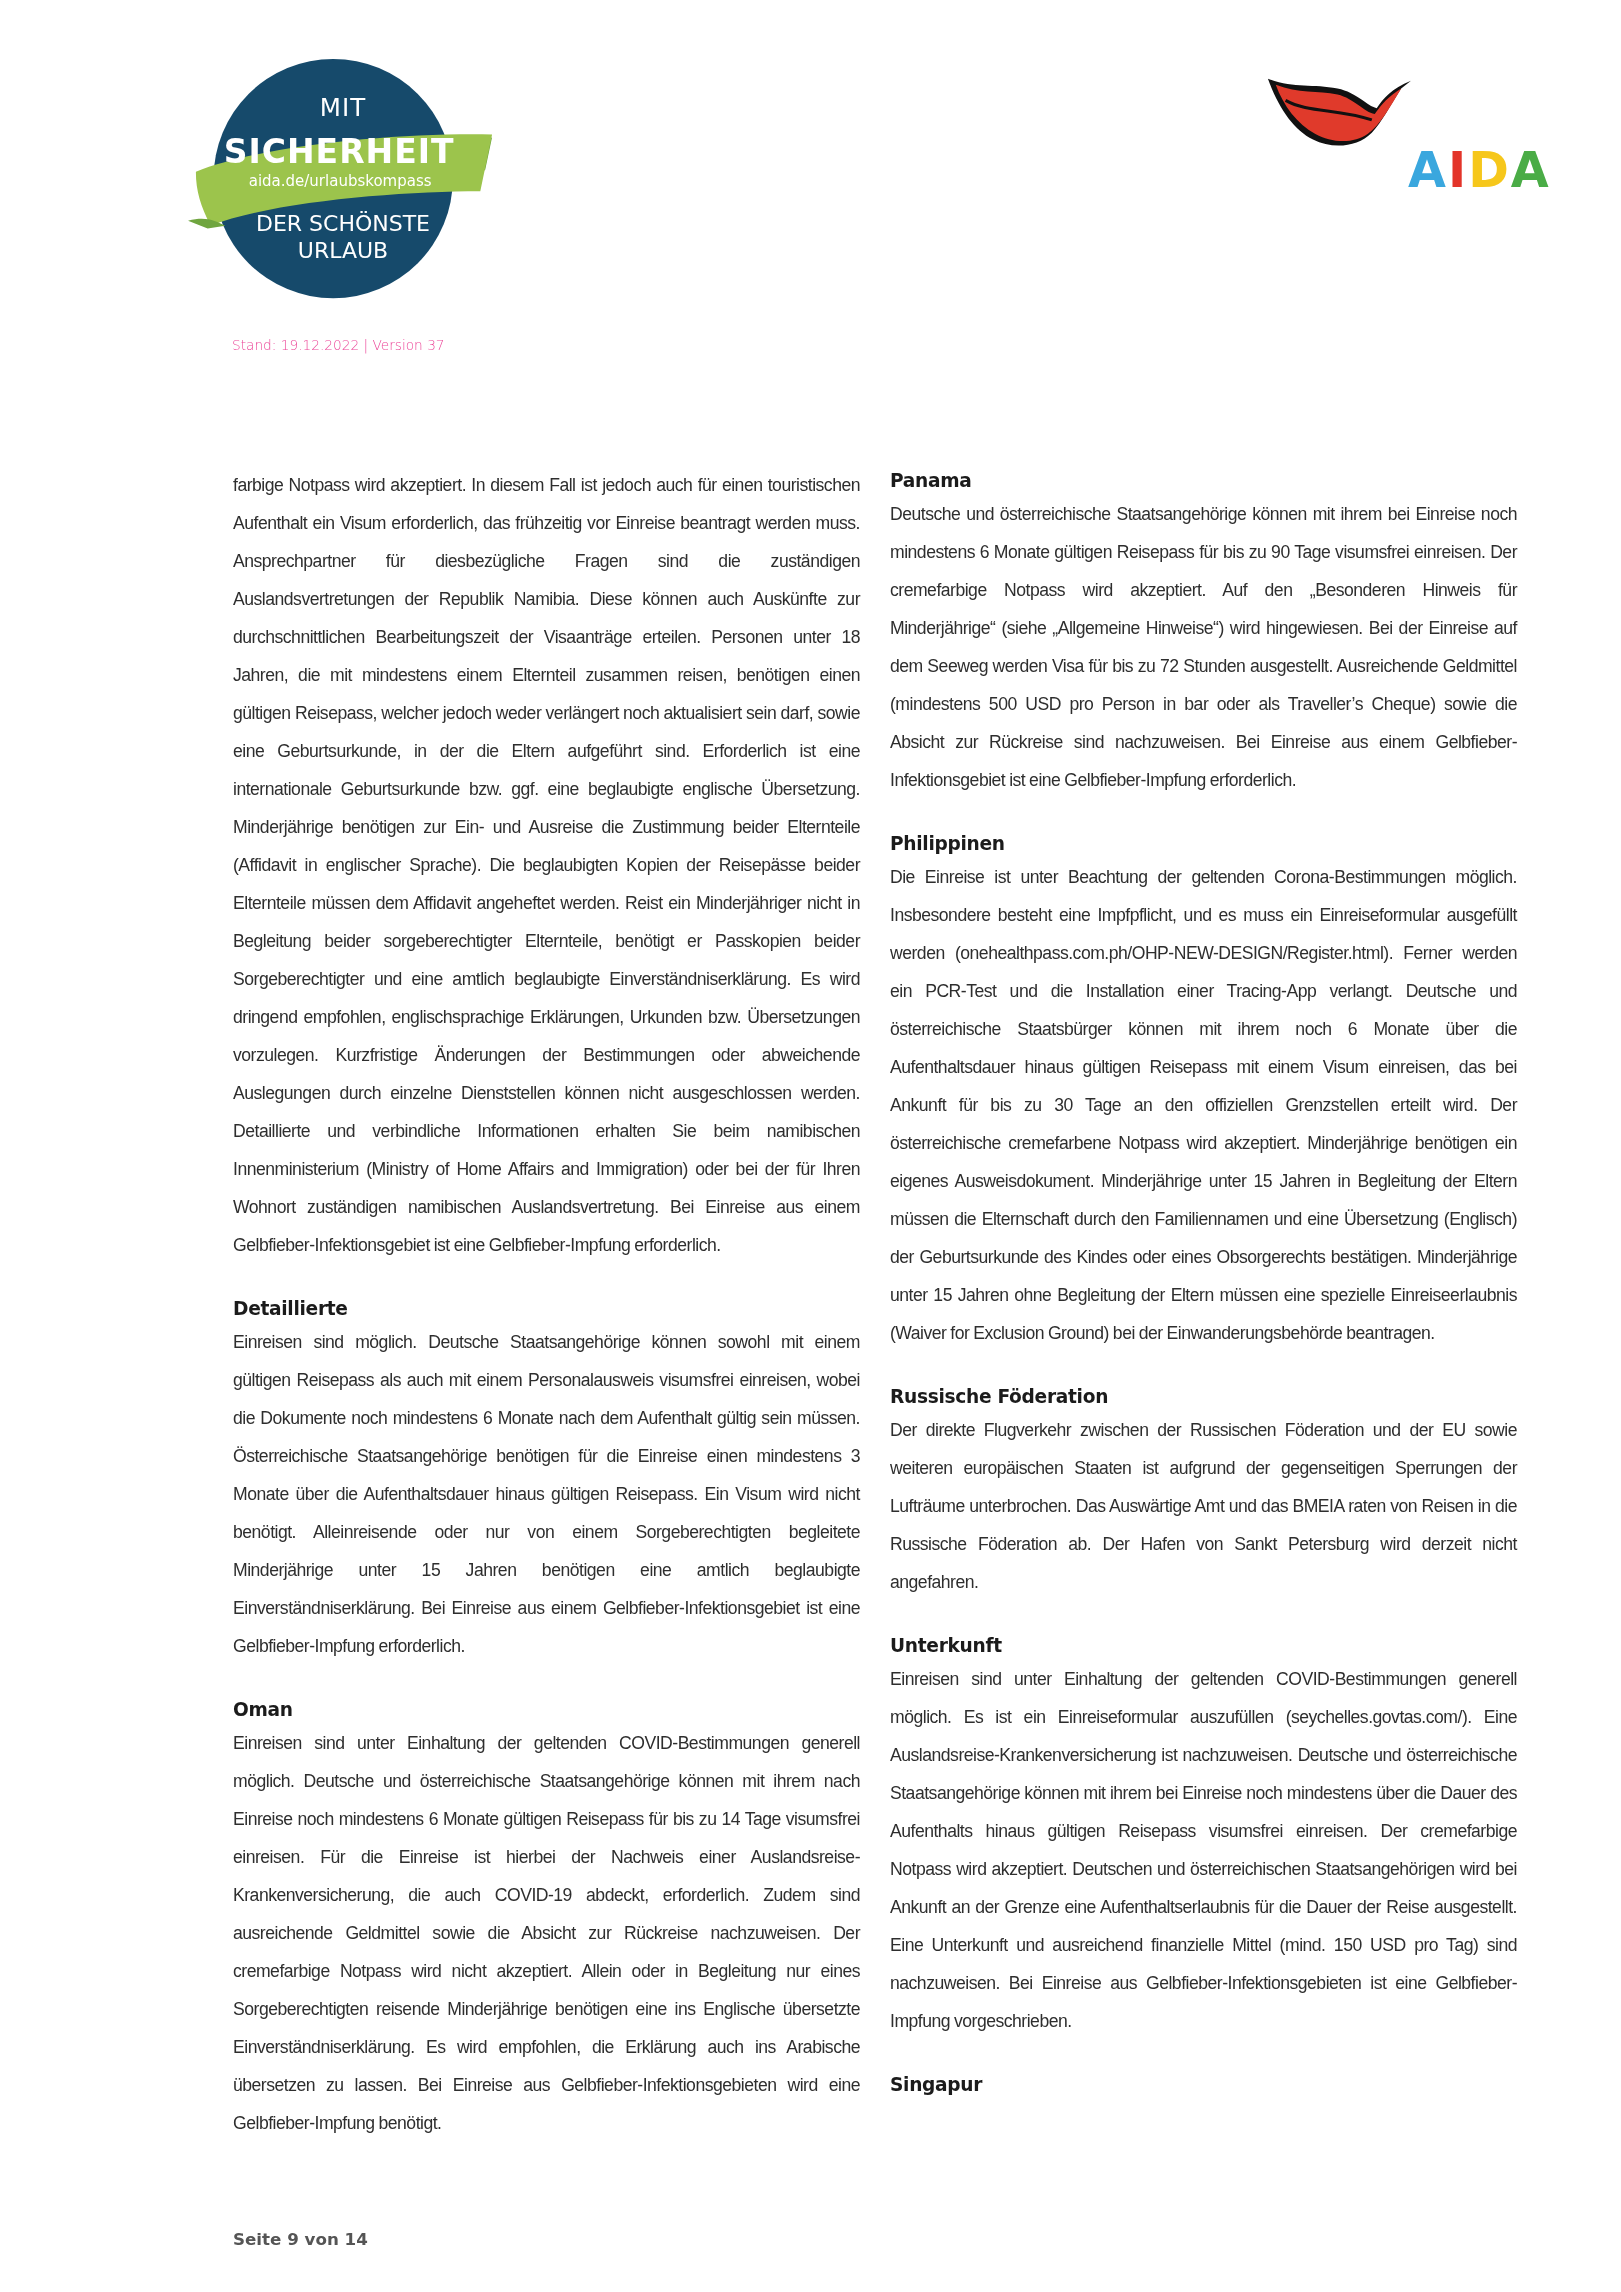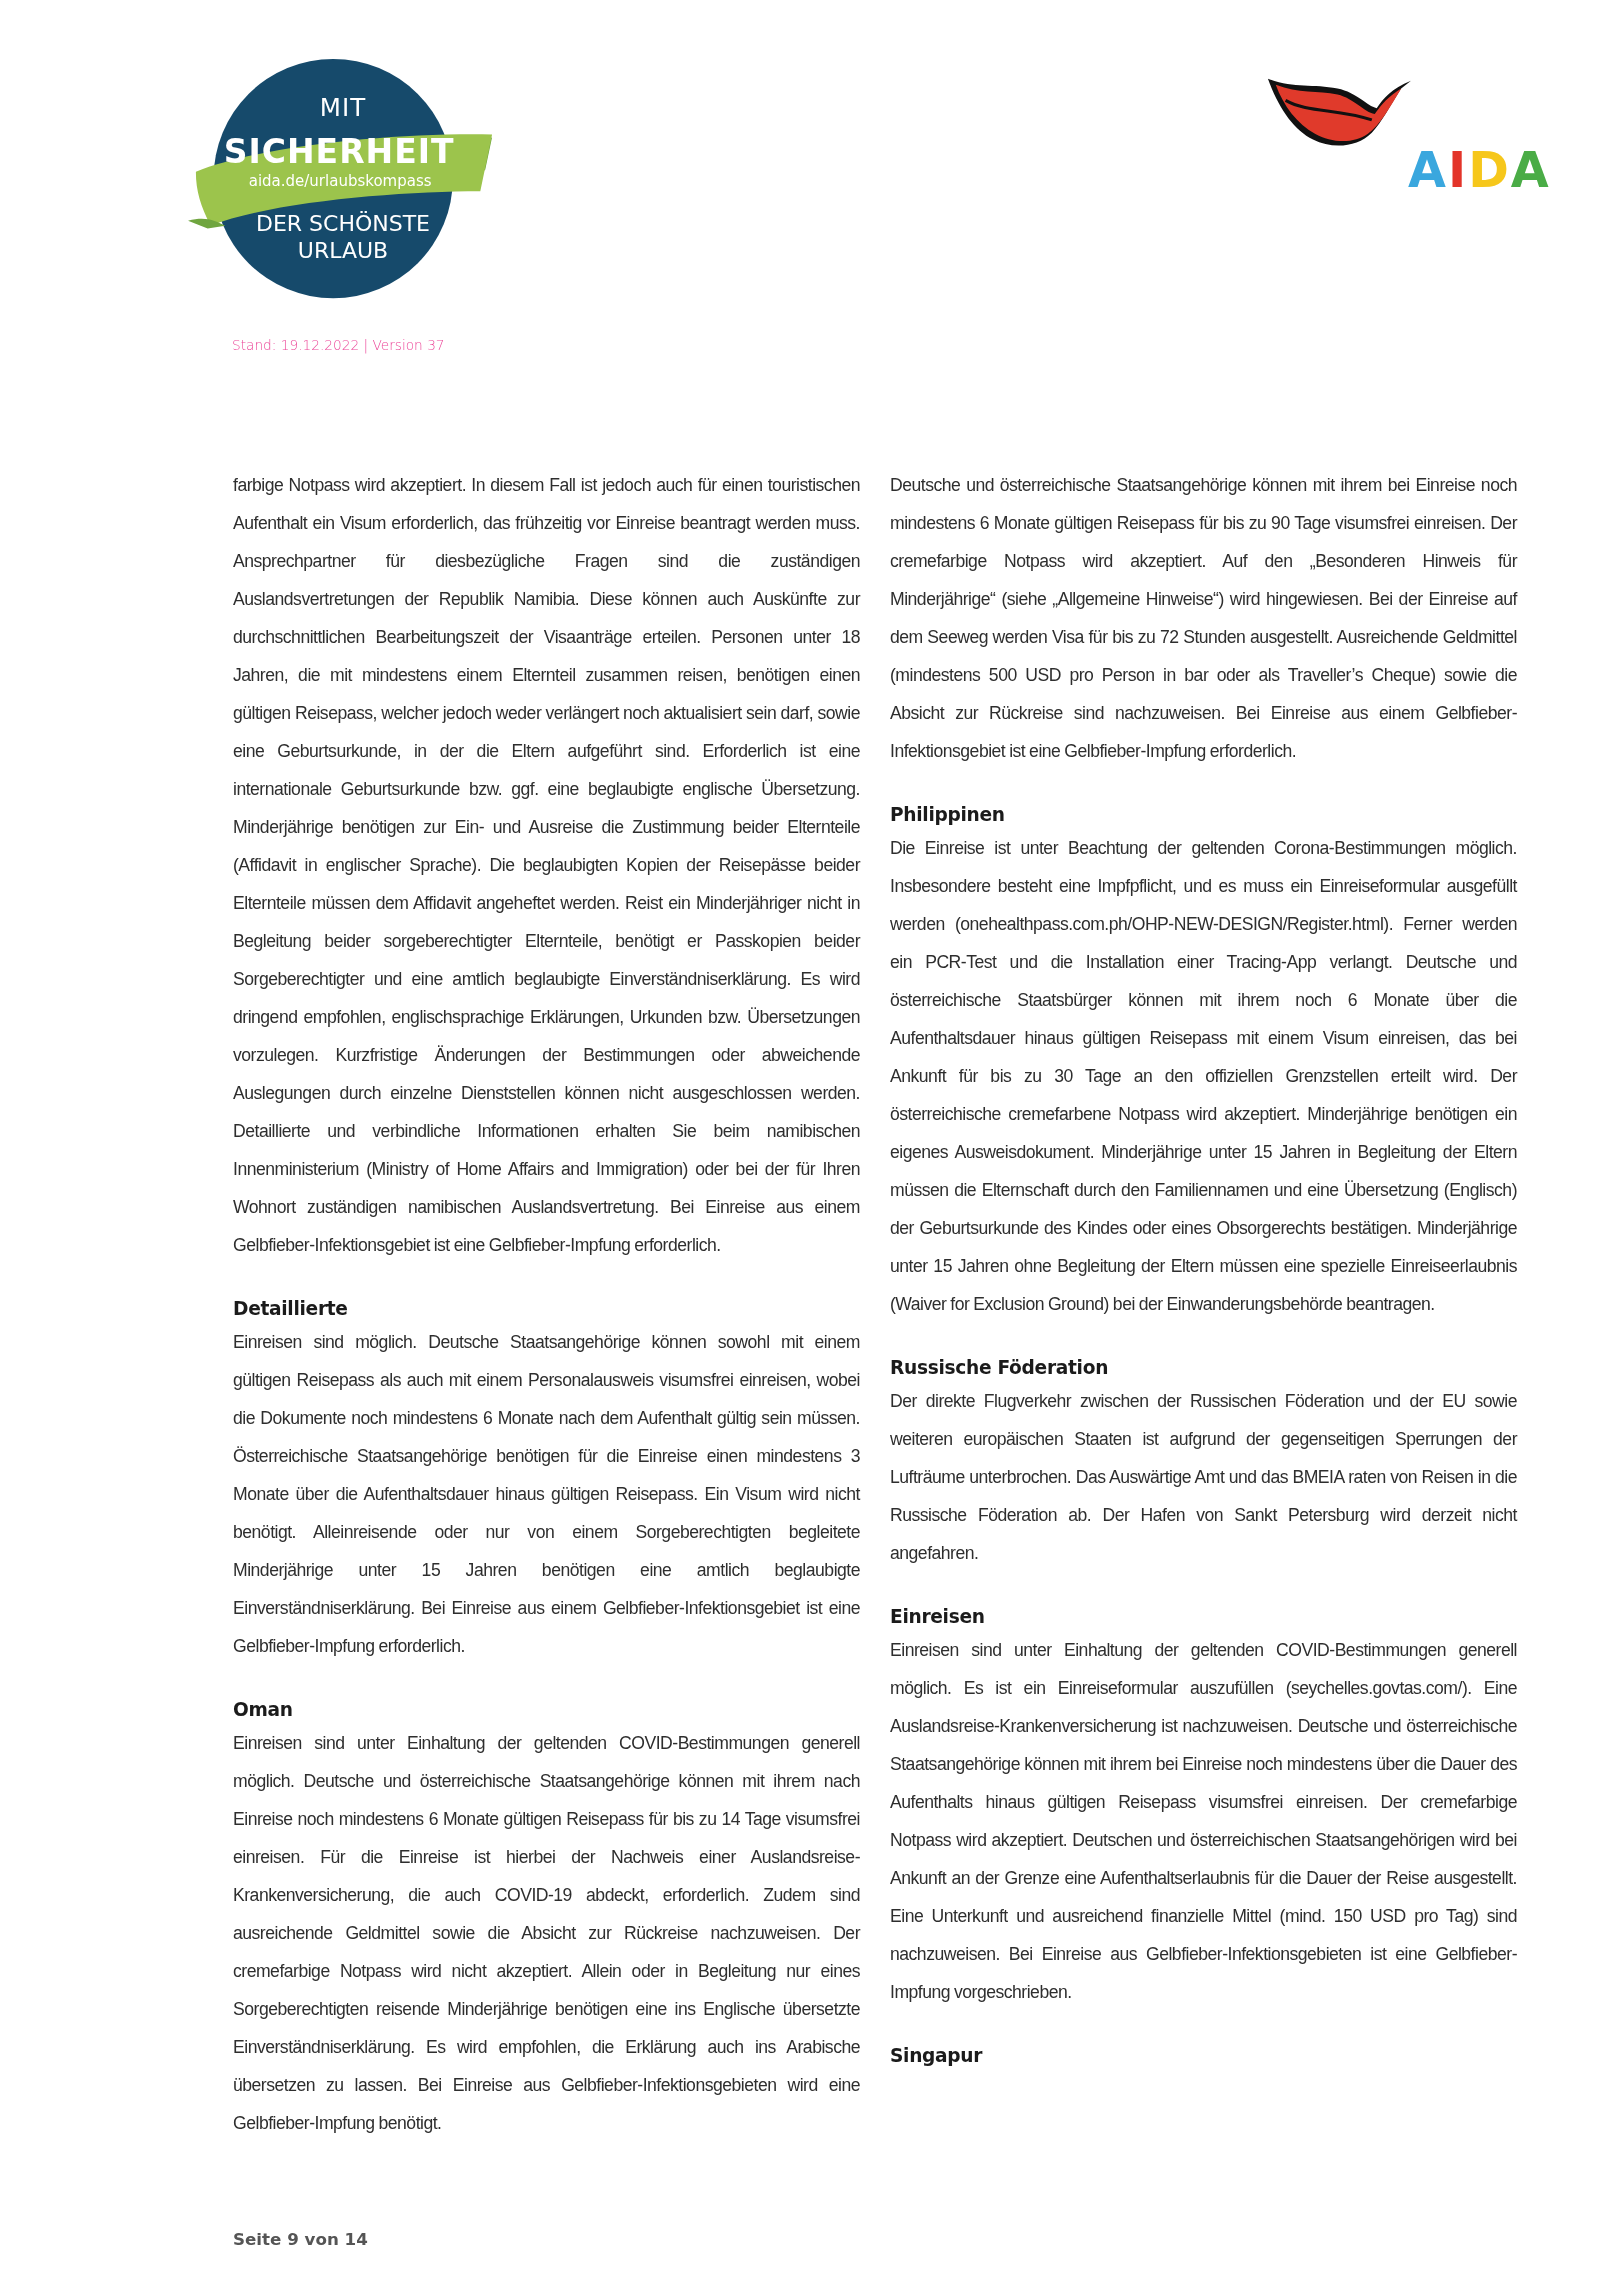--- a/index.html
+++ b/index.html
@@ -64,35 +64,36 @@
   </div>
   <div class="gap"></div>
   <div class="sec">
     <h3>Oman</h3>
     <p>Einreisen sind unter Einhaltung der geltenden COVID-Bestimmungen generell möglich. Deutsche und österreichische Staatsangehörige können mit ihrem nach Einreise noch mindestens 6 Monate gültigen Reisepass für bis zu 14 Tage visumsfrei einreisen. Für die Einreise ist hierbei der Nachweis einer Auslandsreise-Krankenversicherung, die auch COVID-19 abdeckt, erforderlich. Zudem sind ausreichende Geldmittel sowie die Absicht zur Rückreise nachzuweisen. Der cremefarbige Notpass wird nicht akzeptiert. Allein oder in Begleitung nur eines Sorgeberechtigten reisende Minderjährige benötigen eine ins Englische übersetzte Einverständniserklärung. Es wird empfohlen, die Erklärung auch ins Arabische übersetzen zu lassen. Bei Einreise aus Gelbfieber-Infektionsgebieten wird eine Gelbfieber-Impfung benötigt.</p>
   </div>
 </div>
 
 <div class="col col-right">
   <div class="sec">
+    <h3>Panama</h3>
     <p>Deutsche und österreichische Staatsangehörige können mit ihrem bei Einreise noch mindestens 6 Monate gültigen Reisepass für bis zu 90 Tage visumsfrei einreisen. Der cremefarbige Notpass wird akzeptiert. Auf den „Besonderen Hinweis für Minderjährige“ (siehe „Allgemeine Hinweise“) wird hingewiesen. Bei der Einreise auf dem Seeweg werden Visa für bis zu 72 Stunden ausgestellt. Ausreichende Geldmittel (mindestens 500 USD pro Person in bar oder als Traveller’s Cheque) sowie die Absicht zur Rückreise sind nachzuweisen. Bei Einreise aus einem Gelbfieber-Infektionsgebiet ist eine Gelbfieber-Impfung erforderlich.</p>
   </div>
   <div class="gap"></div>
   <div class="sec">
     <h3>Philippinen</h3>
     <p>Die Einreise ist unter Beachtung der geltenden Corona-Bestimmungen möglich. Insbesondere besteht eine Impfpflicht, und es muss ein Einreiseformular ausgefüllt werden (onehealthpass.com.ph/OHP-NEW-DESIGN/Register.html). Ferner werden ein PCR-Test und die Installation einer Tracing-App verlangt. Deutsche und österreichische Staatsbürger können mit ihrem noch 6 Monate über die Aufenthaltsdauer hinaus gültigen Reisepass mit einem Visum einreisen, das bei Ankunft für bis zu 30 Tage an den offiziellen Grenzstellen erteilt wird. Der österreichische cremefarbene Notpass wird akzeptiert. Minderjährige benötigen ein eigenes Ausweisdokument. Minderjährige unter 15 Jahren in Begleitung der Eltern müssen die Elternschaft durch den Familiennamen und eine Übersetzung (Englisch) der Geburtsurkunde des Kindes oder eines Obsorgerechts bestätigen. Minderjährige unter 15 Jahren ohne Begleitung der Eltern müssen eine spezielle Einreiseerlaubnis (Waiver for Exclusion Ground) bei der Einwanderungsbehörde beantragen.</p>
   </div>
   <div class="gap"></div>
   <div class="sec">
     <h3>Russische Föderation</h3>
     <p>Der direkte Flugverkehr zwischen der Russischen Föderation und der EU sowie weiteren europäischen Staaten ist aufgrund der gegenseitigen Sperrungen der Lufträume unterbrochen. Das Auswärtige Amt und das BMEIA raten von Reisen in die Russische Föderation ab. Der Hafen von Sankt Petersburg wird derzeit nicht angefahren.</p>
   </div>
   <div class="gap"></div>
   <div class="sec">
-    <h3>Einreisen</h3>
+    <h3>Unterkunft</h3>
     <p>Einreisen sind unter Einhaltung der geltenden COVID-Bestimmungen generell möglich. Es ist ein Einreiseformular auszufüllen (seychelles.govtas.com/). Eine Auslandsreise-Krankenversicherung ist nachzuweisen. Deutsche und österreichische Staatsangehörige können mit ihrem bei Einreise noch mindestens über die Dauer des Aufenthalts hinaus gültigen Reisepass visumsfrei einreisen. Der cremefarbige Notpass wird akzeptiert. Deutschen und österreichischen Staatsangehörigen wird bei Ankunft an der Grenze eine Aufenthaltserlaubnis für die Dauer der Reise ausgestellt. Eine Unterkunft und ausreichend finanzielle Mittel (mind. 150 USD pro Tag) sind nachzuweisen. Bei Einreise aus Gelbfieber-Infektionsgebieten ist eine Gelbfieber-Impfung vorgeschrieben.</p>
   </div>
   <div class="gap"></div>
   <div class="sec">
     <h3>Singapur</h3>
   </div>
 </div>
 
 <div class="footer">Seite 9 von 14</div>
 

